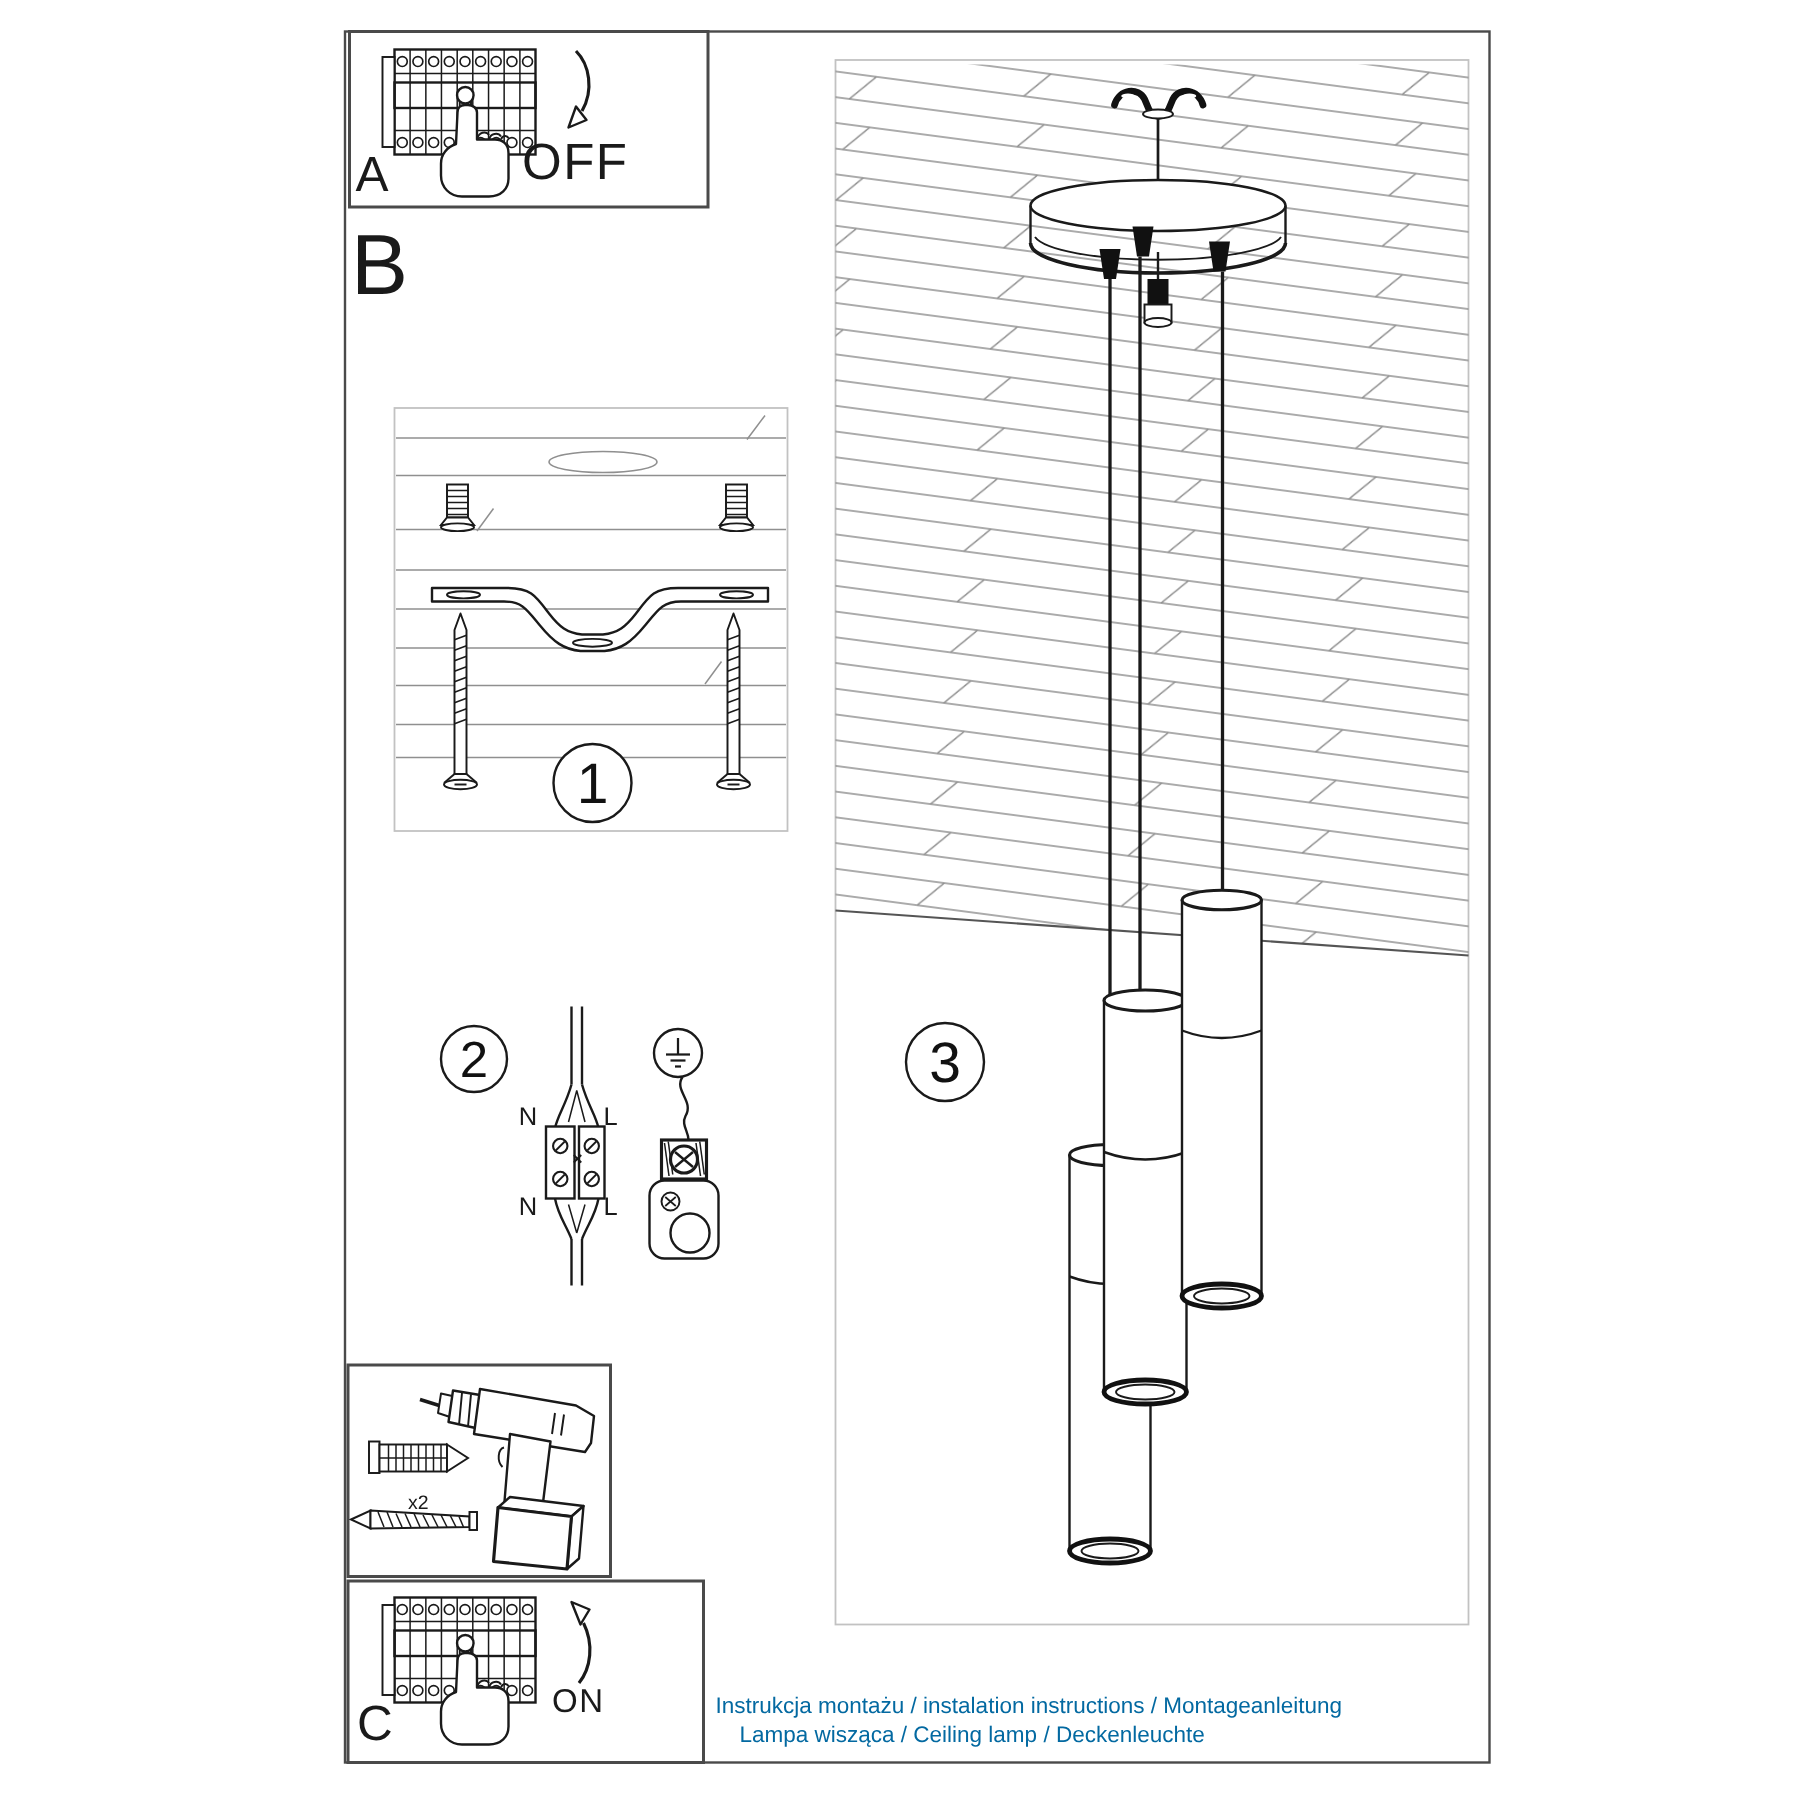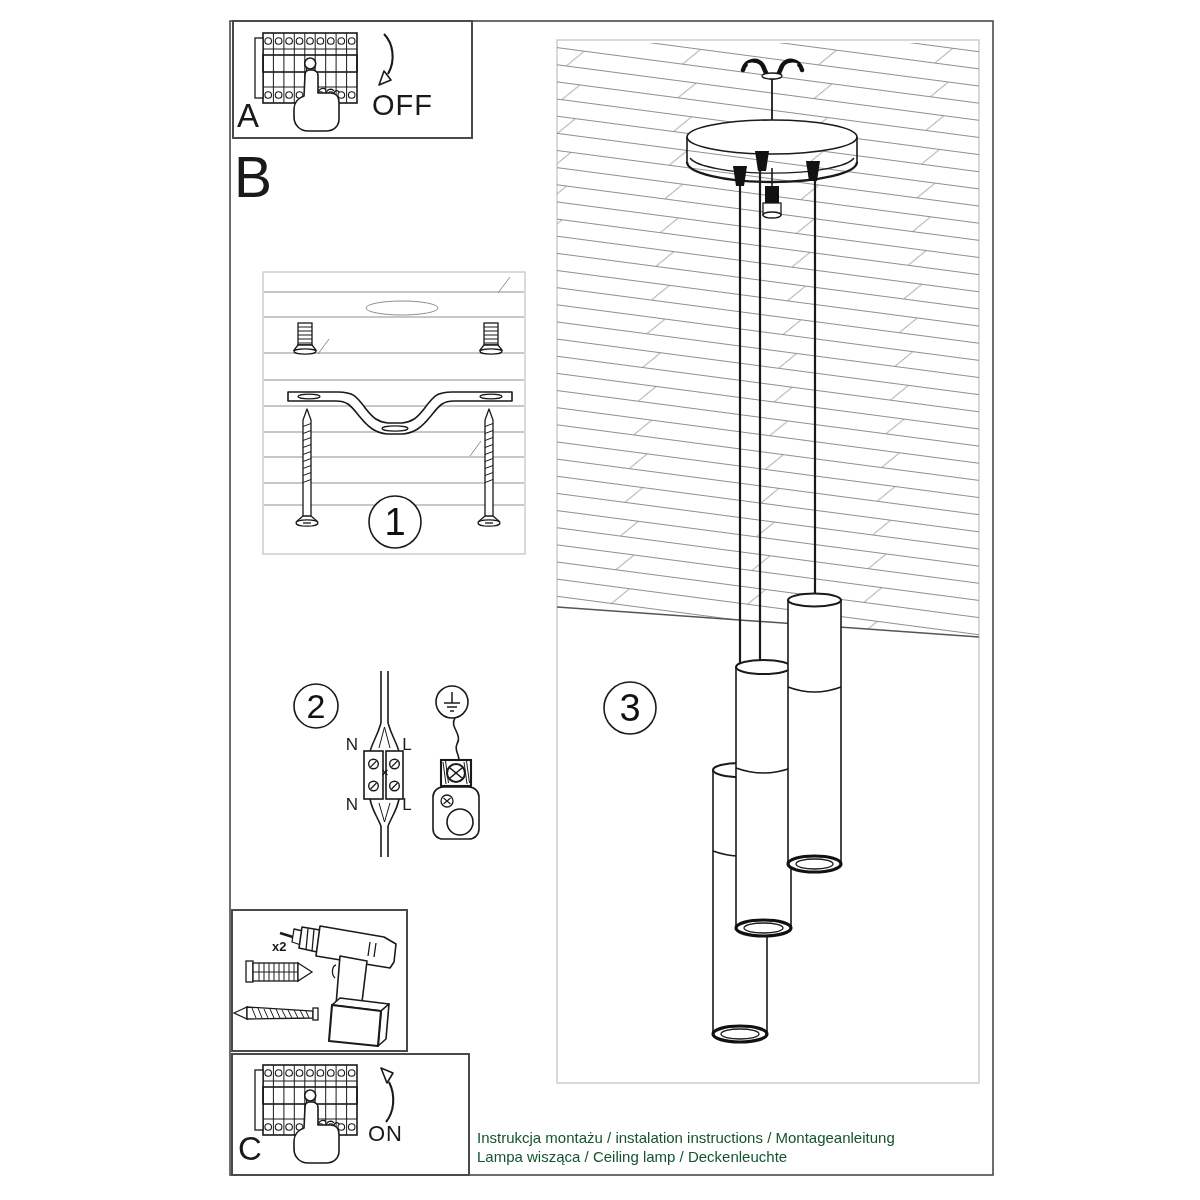--- a/index.html
+++ b/index.html
@@ -3,31 +3,31 @@
 <meta charset="utf-8">
 <style>
   html,body{margin:0;padding:0;background:#fff;}
   #sheet{position:relative;width:1200px;height:1200px;background:#ffffff;overflow:hidden;
          font-family:"Liberation Sans",sans-serif;}
   #art{position:absolute;left:0;top:0;}
   .lbl{position:absolute;color:#1a1a1a;font-family:"Liberation Sans",sans-serif;white-space:pre;}
   #lbl-a{left:237px;top:97px;font-size:33px;}
   #lbl-b{left:234px;top:144px;font-size:57px;}
   #lbl-c{left:238px;top:1130px;font-size:33px;}
-  #lbl-off{left:372px;top:89px;font-size:29px;letter-spacing:1px;}
+  #lbl-off{left:348px;top:89px;font-size:34px;letter-spacing:1px;}
   #lbl-on{left:368px;top:1121px;font-size:22px;letter-spacing:1px;}
   .wire-lbl{font-size:17px;transform:translateX(-50%);}
   #lbl-ntop{left:352px;top:735px;}
   #lbl-ltop{left:407px;top:735px;}
   #lbl-nbot{left:352px;top:795px;}
   #lbl-lbot{left:407px;top:795px;}
-  #lbl-x2{left:272px;top:939px;font-size:13px;font-weight:bold;}
-  .footer-line{left:477px;font-size:15px;color:#14532d;}
+  #lbl-x2{left:272px;top:994px;font-size:13px;font-weight:normal;}
+  .footer-line{left:477px;font-size:15px;color:#0369a1;}
   #footer1{top:1129px;}
-  #footer2{top:1148px;}
+  #footer2{top:1148px;margin-left:16px;}
   
   .ink{stroke:#1a1a1a;fill:none;}
   .s1{stroke-width:1.3px;}
   .s15{stroke-width:1.6px;}
   .s2{stroke-width:2.1px;}
   .fw{fill:#ffffff;}
   .fb{fill:#111111;stroke:none;}
   .lt{stroke:#c2c2c2;stroke-width:1.2px;fill:#ffffff;}
   .plank{stroke:#8f8f8f;stroke-width:1px;fill:none;}
   .frame{stroke:#4a4a4a;fill:none;}

